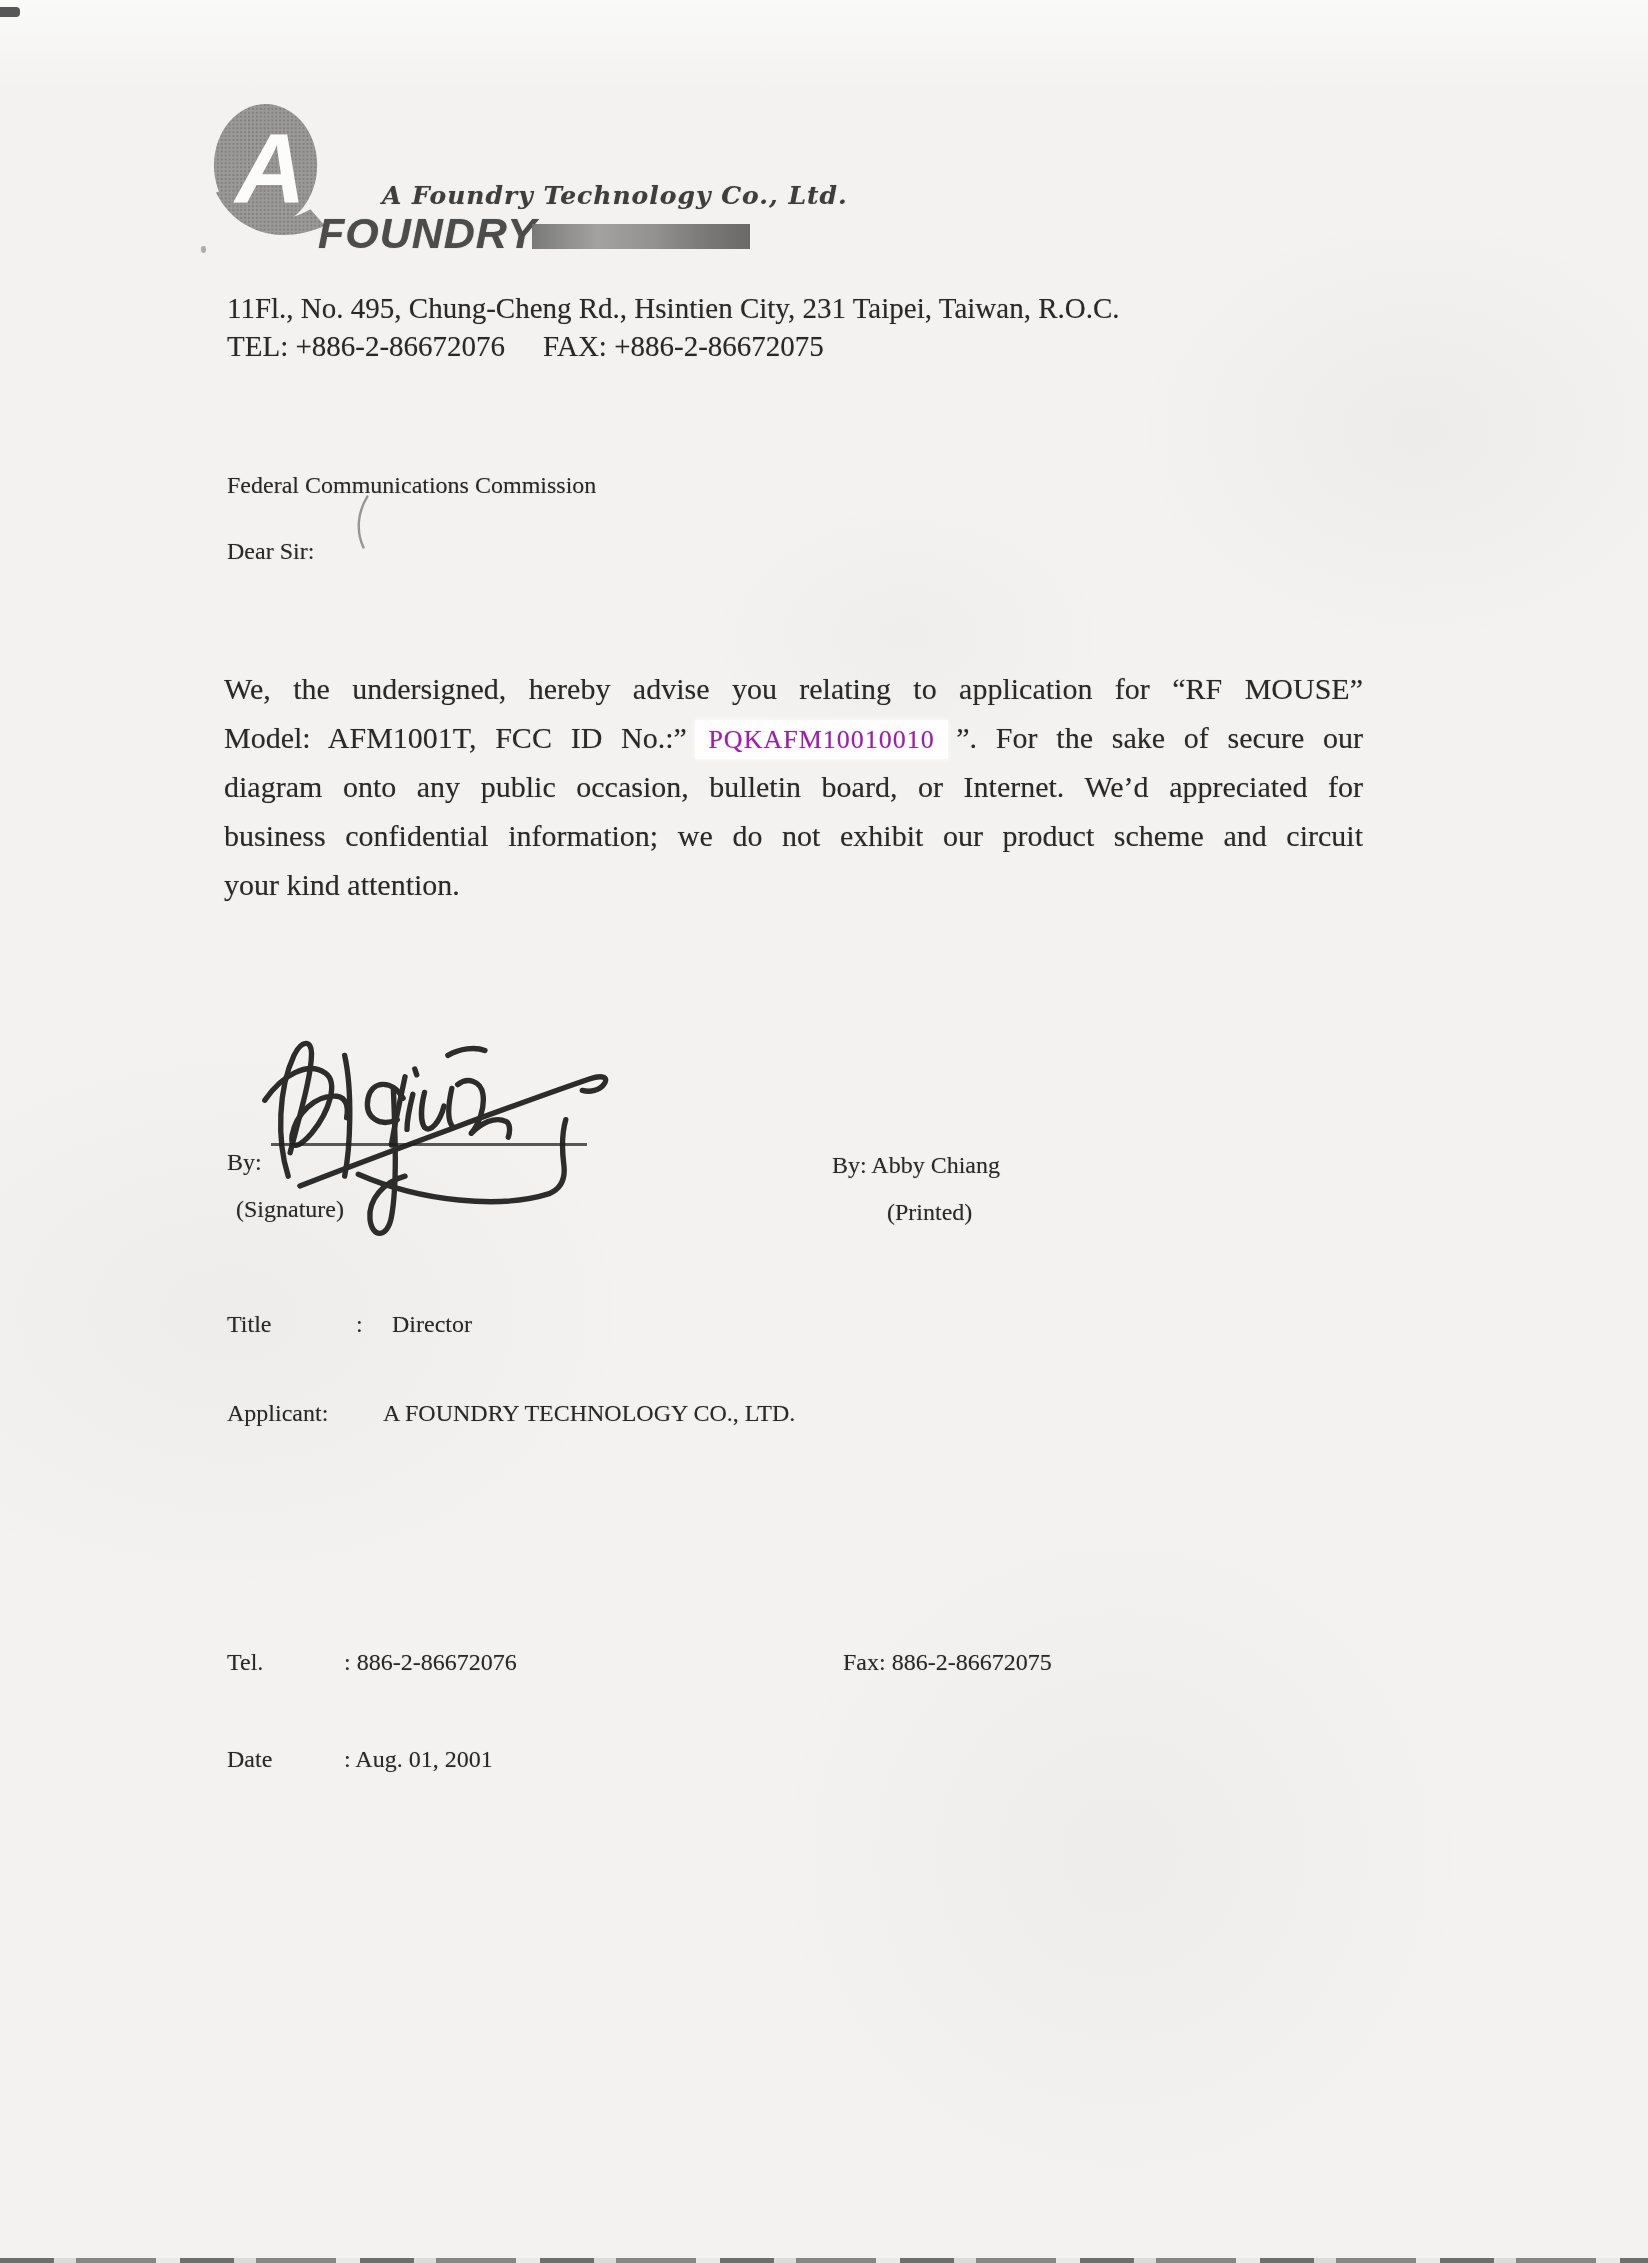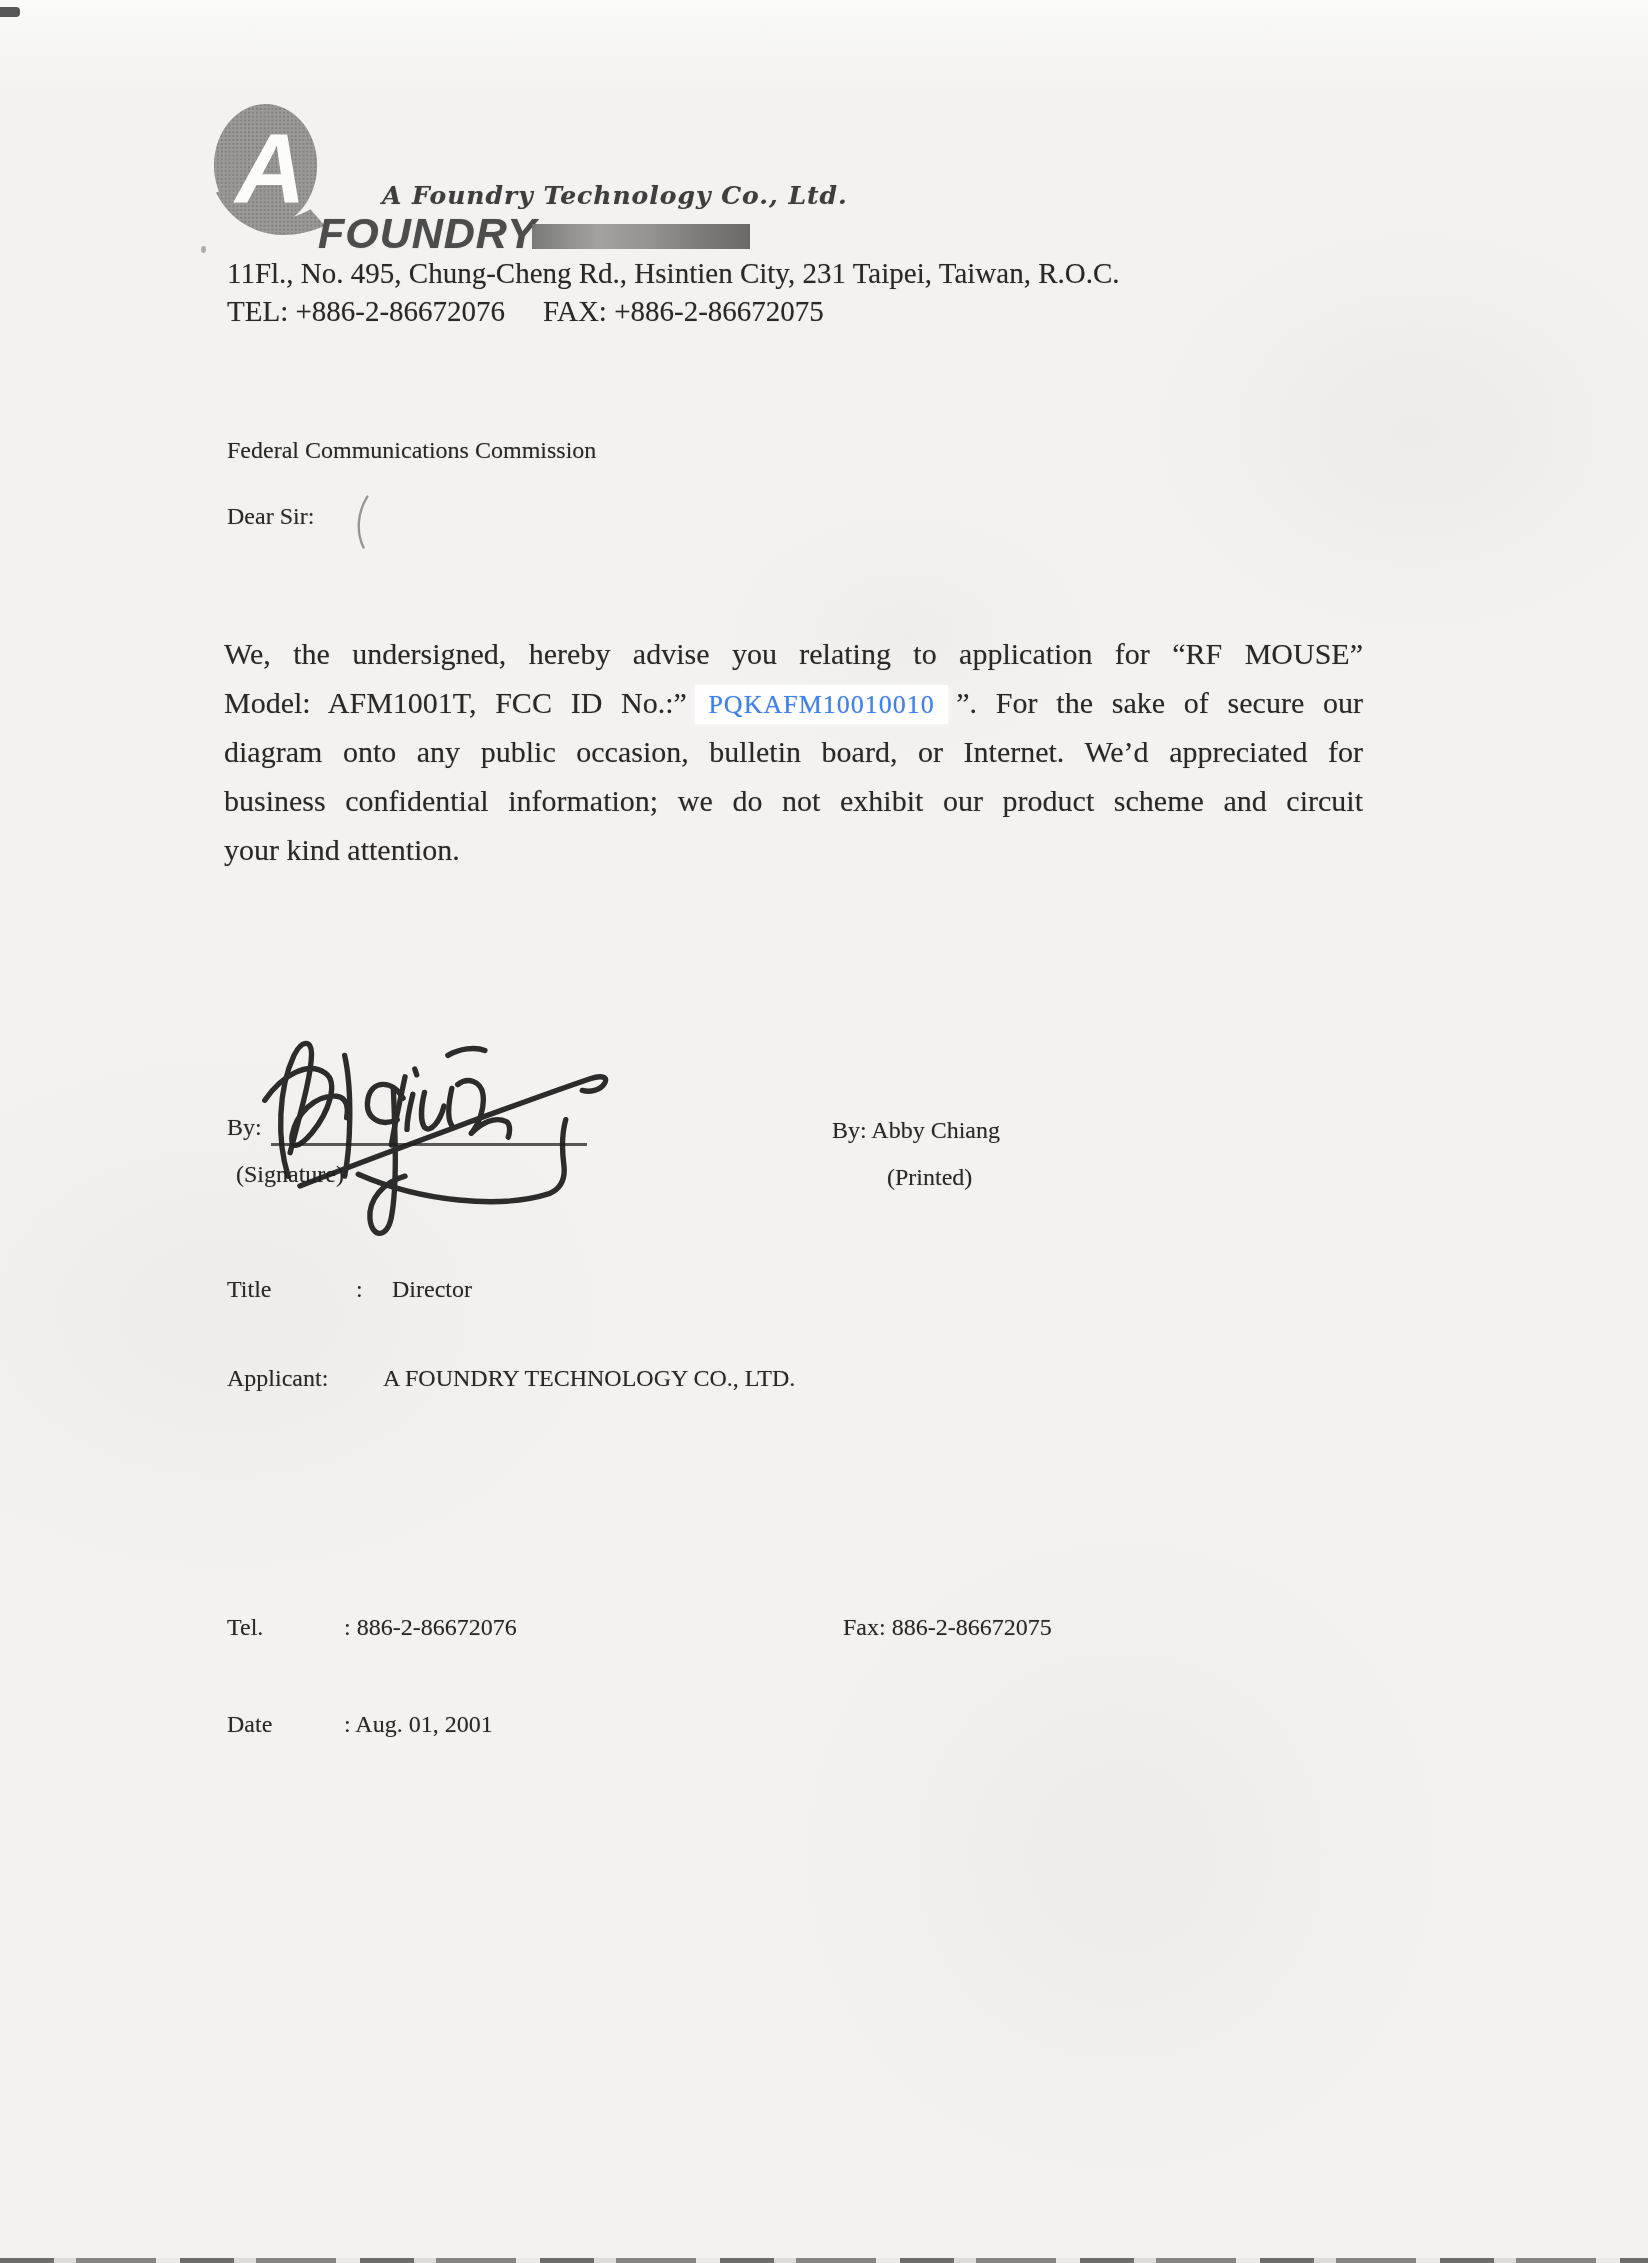--- a/index.html
+++ b/index.html
@@ -12,21 +12,21 @@
     color: #2b2b2b;
     background:
       radial-gradient(ellipse 410px 312px at 86% 19%, rgba(60,60,60,0.035), transparent 70%),
       radial-gradient(ellipse 585px 410px at 14% 58%, rgba(60,60,60,0.03), transparent 70%),
       radial-gradient(ellipse 507px 507px at 68% 82%, rgba(60,60,60,0.03), transparent 70%),
       radial-gradient(ellipse 293px 195px at 55% 28%, rgba(60,60,60,0.025), transparent 70%),
       linear-gradient(180deg, #fafaf9 0px, #f3f2f0 88px, #f3f2f0 100%);
   }
   .abs { position: absolute; }
   .nw { white-space: nowrap; }
-  .ink { color: #292929; text-shadow: 0 0 1px rgba(41,41,41,0.35); }
+  .ink { color: #292929; text-shadow: 0 0 1px rgba(41,41,41,0.35); margin-top: 35px; }
 
   
   .tagline {
     font-family: "DejaVu Serif", serif;
     font-style: italic; font-weight: 700;
     font-size: 25px; color: #3e3e3e;
     letter-spacing: 1px;
     text-shadow: 0 0 1px rgba(60,60,60,0.4);
   }
   .wordmark {
@@ -53,21 +53,21 @@
   }
   .body-line.last { text-align-last: left; }
   .fcc-box {
     display: inline-block;
     background: #fefefe;
     padding: 0px 13.7px;
     margin: 0 7.8px;
     line-height: 39px;
     font-size: 26px;
     letter-spacing: 1px;
-    color: #3b82f6;
+    color: #a21caf;
     vertical-align: baseline;
     box-shadow: 0 0 5.9px rgba(255,255,255,0.9);
   }
 
   .sig-underline {
     width: 316px; height: 2.9px;
     background: #3c3c3c; opacity: 0.85;
   }
 
   

